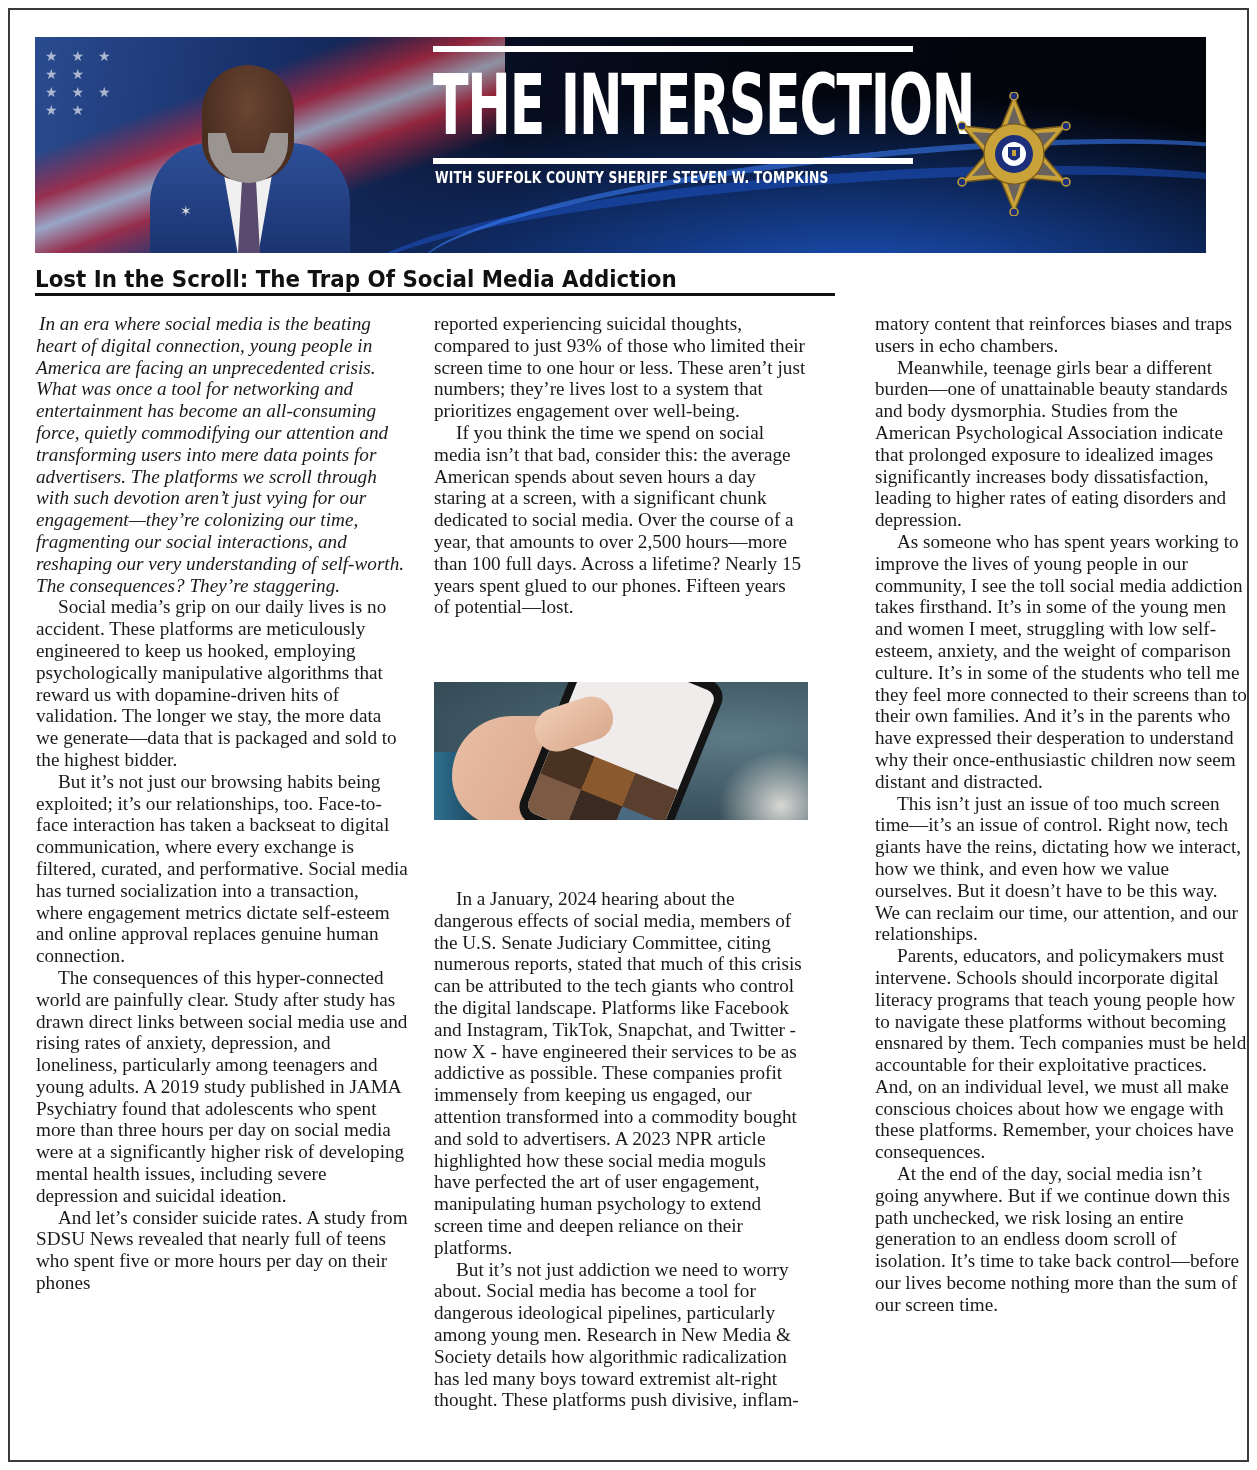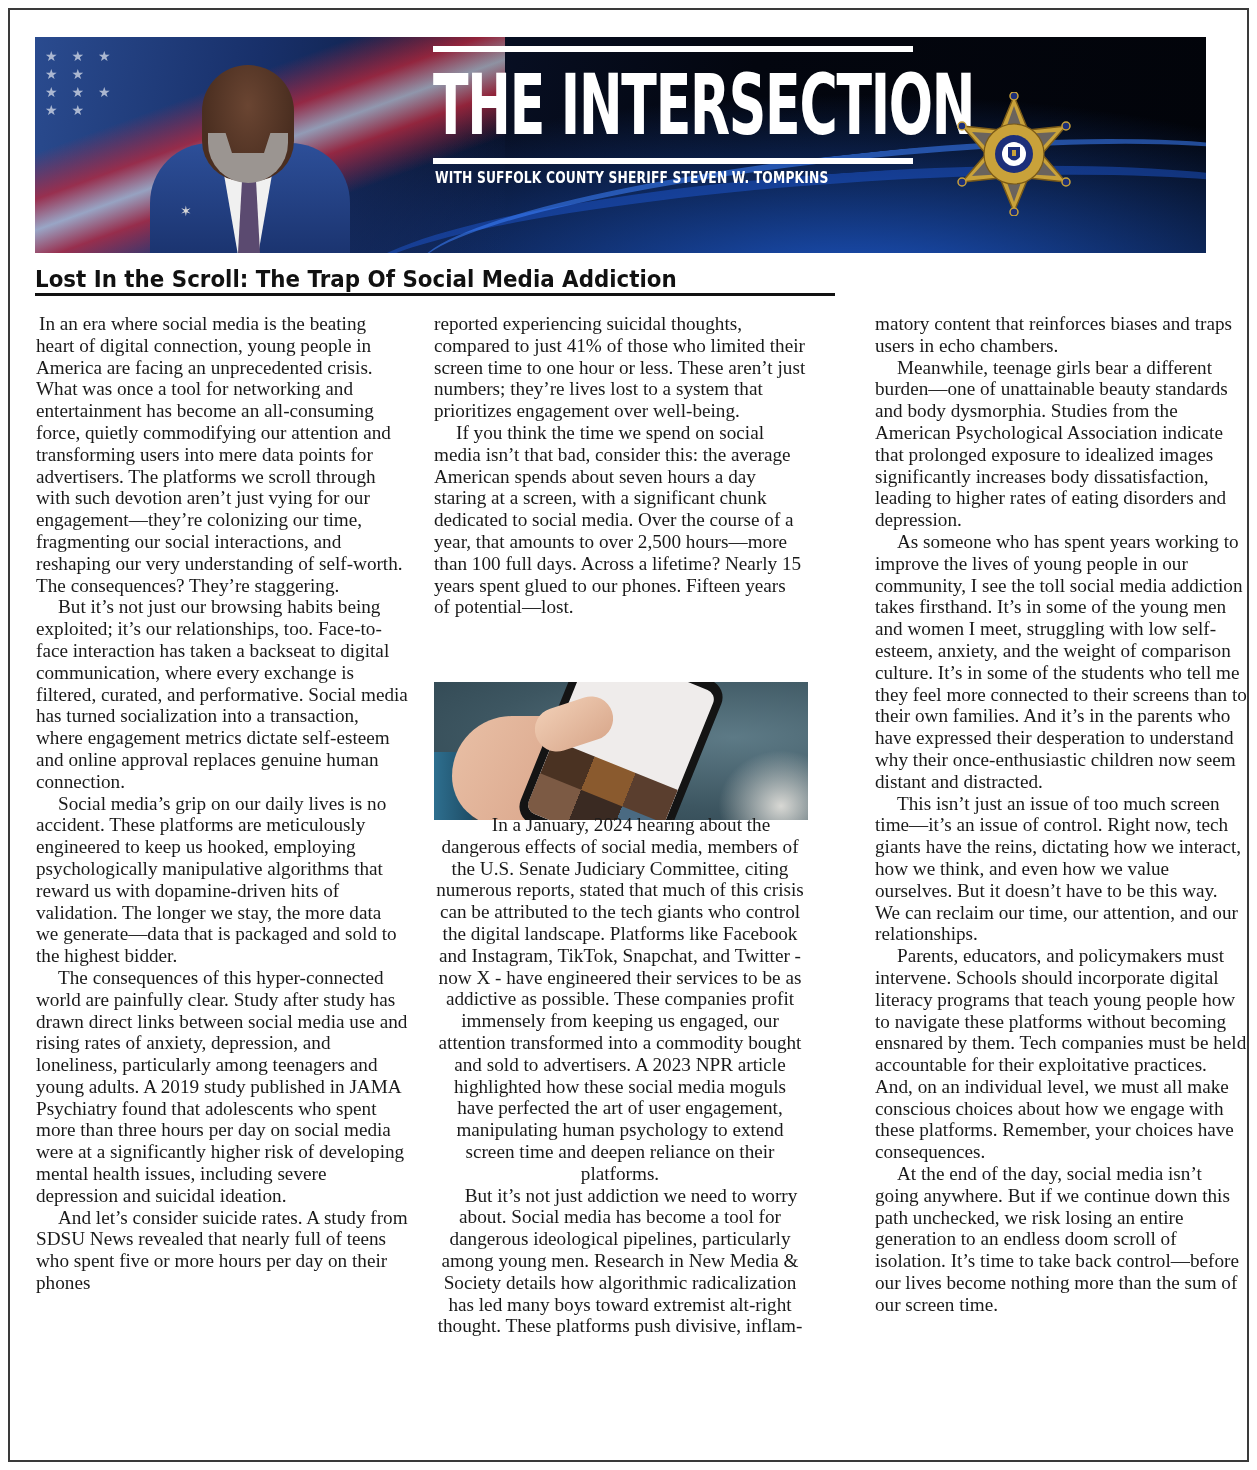--- a/index.html
+++ b/index.html
@@ -110,21 +110,21 @@
       position: absolute; left: 35px; top: 293px; width: 800px; height: 3px; background: #111111;
     }
 
     
     .col {
       position: absolute; top: 313px; width: 372px;
       font-family: "Liberation Serif", serif; font-size: 19.2px; line-height: 21.8px;
       color: #1a1a1a;
     }
     .col p { text-indent: 22px; }
-    .col p.first { text-indent: 3px; }
+    .col p.first { text-indent: 3px; font-style: italic; }
     .col p.cont { text-indent: 0; }
     .col1 { left: 36px; }
     .col2 { left: 434px; }
     .col3 { left: 832px; margin-left: 43px; }
 
     .photo {
       position: absolute; left: 434px; top: 682px; width: 374px; height: 138px;
       overflow: hidden;
       background:
         radial-gradient(ellipse at 80% 40%, #5d7a86 0%, #3d5661 60%, #2f4550 100%);
@@ -210,45 +210,45 @@
     <path d="M56,55 L68,55 L68,65 Q62,72 56,65 Z" fill="#1c2f7a"></path>
     <path d="M60,58 L64,58 L64,64 L60,64 Z" fill="#c9a23a"></path>
   </svg>
 </div>
 
 <div class="headline">Lost In the Scroll: The Trap Of Social Media Addiction</div>
 <div class="headline-rule"></div>
 
 <div class="col col1">
   <p class="first">In an era where social media is the beating heart of digital connection, young people in America are facing an unprecedented crisis. What was once a tool for networking and entertainment has become an all-consuming force, quietly commodifying our attention and transforming users into mere data points for advertisers. The platforms we scroll through with such devotion aren’t just vying for our engagement—they’re colonizing our time, fragmenting our social interactions, and reshaping our very understanding of self-worth. The consequences? They’re staggering.</p>
+  <p>Social media’s grip on our daily lives is no accident. These platforms are meticulously engineered to keep us hooked, employing psychologically manipulative algorithms that reward us with dopamine-driven hits of validation. The longer we stay, the more data we generate—data that is packaged and sold to the highest bidder.</p>
   <p>But it’s not just our browsing habits being exploited; it’s our relationships, too. Face-to-face interaction has taken a backseat to digital communication, where every exchange is filtered, curated, and performative. Social media has turned socialization into a transaction, where engagement metrics dictate self-esteem and online approval replaces genuine human connection.</p>
-  <p>Social media’s grip on our daily lives is no accident. These platforms are meticulously engineered to keep us hooked, employing psychologically manipulative algorithms that reward us with dopamine-driven hits of validation. The longer we stay, the more data we generate—data that is packaged and sold to the highest bidder.</p>
   <p>The consequences of this hyper-connected world are painfully clear. Study after study has drawn direct links between social media use and rising rates of anxiety, depression, and loneliness, particularly among teenagers and young adults. A 2019 study published in JAMA Psychiatry found that adolescents who spent more than three hours per day on social media were at a significantly higher risk of developing mental health issues, including severe depression and suicidal ideation.</p>
   <p>And let’s consider suicide rates. A study from SDSU News revealed that nearly full of teens who spent five or more hours per day on their phones</p>
 </div>
 
 <div class="col col2">
-  <p class="cont">reported experiencing suicidal thoughts, compared to just 41% of those who limited their screen time to one hour or less. These aren’t just numbers; they’re lives lost to a system that prioritizes engagement over well-being.</p>
+  <p class="cont">reported experiencing suicidal thoughts, compared to just 93% of those who limited their screen time to one hour or less. These aren’t just numbers; they’re lives lost to a system that prioritizes engagement over well-being.</p>
   <p>If you think the time we spend on social media isn’t that bad, consider this: the average American spends about seven hours a day staring at a screen, with a significant chunk dedicated to social media. Over the course of a year, that amounts to over 2,500 hours—more than 100 full days. Across a lifetime? Nearly 15 years spent glued to our phones. Fifteen years of potential—lost.</p>
 </div>
 
 <div class="photo" title="hand-holding-smartphone-showing-social-media-profile">
   <div class="ground2"></div>
   <div class="sleeve"></div>
   <div class="hand"></div>
   <div class="phone">
     <div class="screen">
       <div class="grid"></div>
       <div class="grid2"></div>
     </div>
   </div>
   <div class="thumb"></div>
 </div>
 
-<div class="col col2" style="top: 814px; text-align: center;">
+<div class="col col2" style="top: 888px;">
   <p>In a January, 2024 hearing about the dangerous effects of social media, members of the U.S. Senate Judiciary Committee, citing numerous reports, stated that much of this crisis can be attributed to the tech giants who control the digital landscape. Platforms like Facebook and Instagram, TikTok, Snapchat, and Twitter - now X - have engineered their services to be as addictive as possible. These companies profit immensely from keeping us engaged, our attention transformed into a commodity bought and sold to advertisers. A 2023 NPR article highlighted how these social media moguls have perfected the art of user engagement, manipulating human psychology to extend screen time and deepen reliance on their platforms.</p>
   <p>But it’s not just addiction we need to worry about. Social media has become a tool for dangerous ideological pipelines, particularly among young men. Research in New Media &amp; Society details how algorithmic radicalization has led many boys toward extremist alt-right thought. These platforms push divisive, inflam-</p>
 </div>
 
 <div class="col col3">
   <p class="cont">matory content that reinforces biases and traps users in echo chambers.</p>
   <p>Meanwhile, teenage girls bear a different burden—one of unattainable beauty standards and body dysmorphia. Studies from the American Psychological Association indicate that prolonged exposure to idealized images significantly increases body dissatisfaction, leading to higher rates of eating disorders and depression.</p>
   <p>As someone who has spent years working to improve the lives of young people in our community, I see the toll social media addiction takes firsthand. It’s in some of the young men and women I meet, struggling with low self-esteem, anxiety, and the weight of comparison culture. It’s in some of the students who tell me they feel more connected to their screens than to their own families. And it’s in the parents who have expressed their desperation to understand why their once-enthusiastic children now seem distant and distracted.</p>
   <p>This isn’t just an issue of too much screen time—it’s an issue of control. Right now, tech giants have the reins, dictating how we interact, how we think, and even how we value ourselves. But it doesn’t have to be this way. We can reclaim our time, our attention, and our relationships.</p>
   <p>Parents, educators, and policymakers must intervene. Schools should incorporate digital literacy programs that teach young people how to navigate these platforms without becoming ensnared by them. Tech companies must be held accountable for their exploitative practices. And, on an individual level, we must all make conscious choices about how we engage with these platforms. Remember, your choices have consequences.</p>

